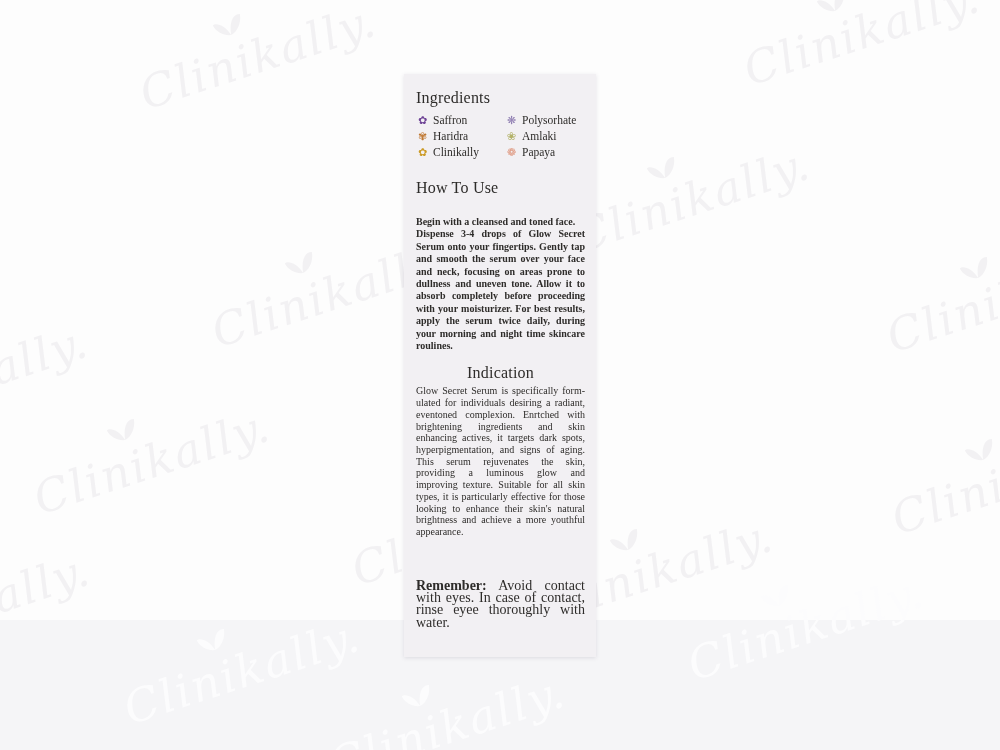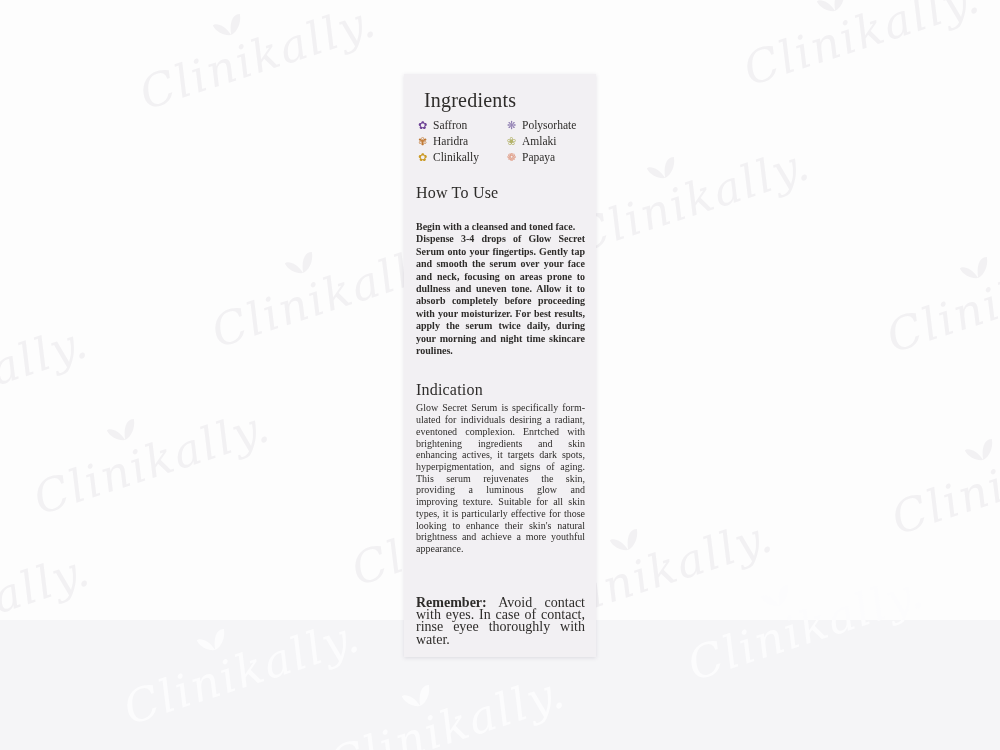--- a/index.html
+++ b/index.html
@@ -17,30 +17,30 @@
     font-size:45px;letter-spacing:2px;white-space:nowrap;
   }
   .wm .wm-text{position:relative;}
   .wm svg{position:absolute;top:-24px;left:36%;width:32px;height:24px;}
   
   .panel{
     position:absolute;left:404px;top:74px;width:192px;height:583px;z-index:2;
     background:#f2f0f3;box-shadow:0 1px 4px rgba(70,65,90,0.14);
     color:#2e2c2a;box-sizing:border-box;padding:15px 11px 12px 12px;overflow:hidden;
   }
-  .ing-title{font-size:20px;font-weight:500;margin:0 0 7px 8px;letter-spacing:.2px;}
+  .ing-title{font-size:16px;font-weight:500;margin:0 0 7px 0;letter-spacing:.2px;}
   .ing-grid{display:grid;grid-template-columns:89px auto;row-gap:3px;column-gap:0;}
   .ing-item{display:flex;align-items:center;gap:4px;font-size:11.5px;line-height:13px;}
   .ing-ic{font-family:"DejaVu Sans",sans-serif;font-size:11px;width:13px;flex:0 0 13px;text-align:center;line-height:12px;}
   .body-txt{font-size:10px;line-height:12.4px;text-align:justify;margin:0;white-space:pre-line;}
   .inci{margin-top:13px;}
   .sec-title{font-size:16px;font-weight:400;margin:0;letter-spacing:.2px;}
   .htu-title{margin-top:20px;}
   .htu-body{margin-top:19px;font-weight:bold;}
-  .ind-title{margin-top:24px;}
+  .ind-title{margin-top:12px;text-align:center;}
   .ind-body{margin-top:3px;line-height:11.7px;}
   .remember{margin-top:42px;font-size:14px;line-height:12.4px;text-align:justify;}
   .remember b{font-weight:700;}
 </style>
 </head>
 <body>
 
 <div class="stage" style="background: rgb(253, 253, 253);">
 
   <div class="bg-band" style="background: rgb(245, 245, 247);"></div>

